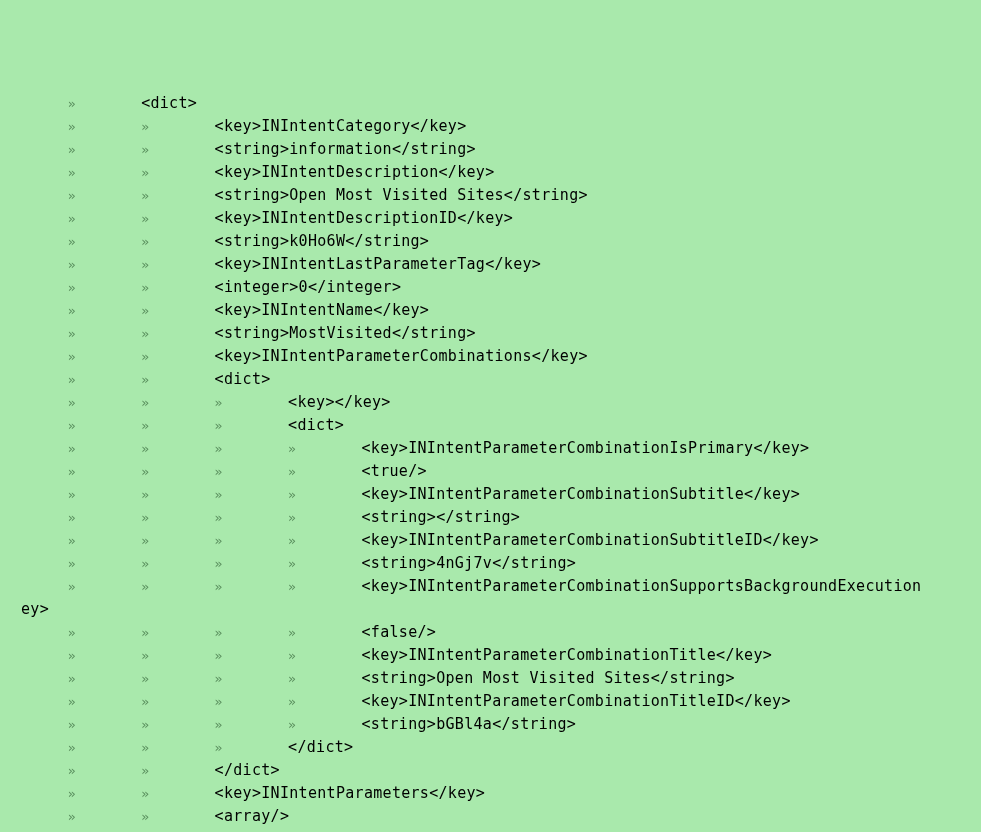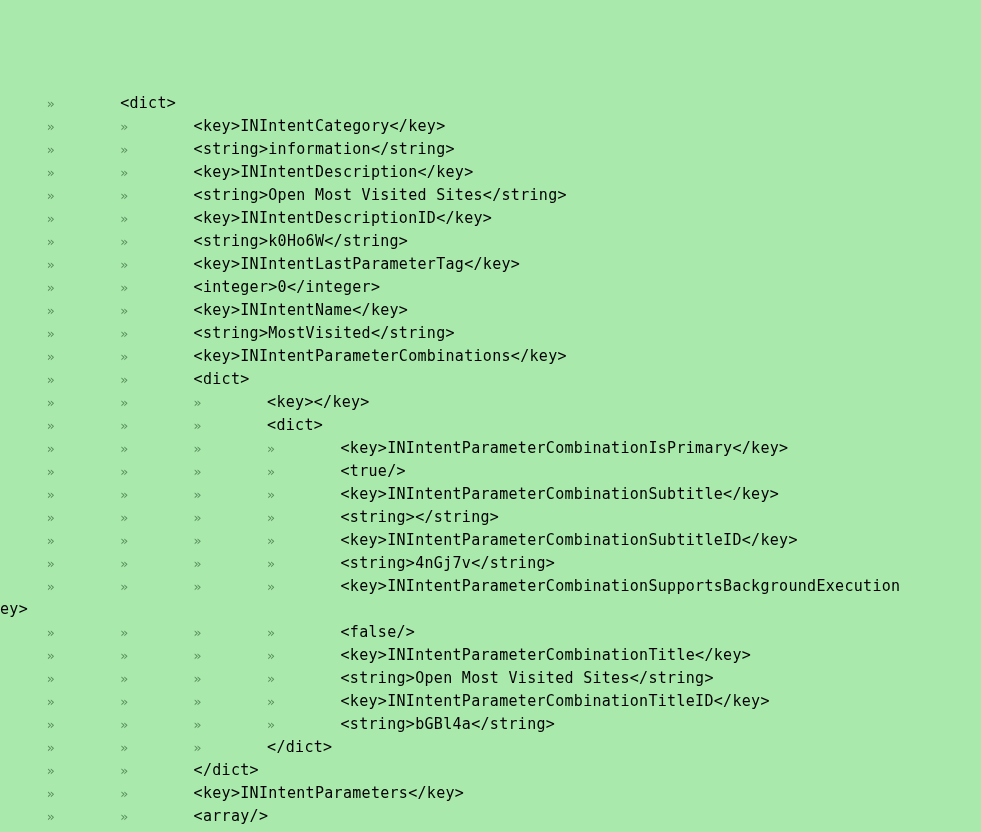--- a/index.html
+++ b/index.html
@@ -13,20 +13,21 @@
     white-space: pre;
     overflow-x: hidden;
   }
   .code {
     padding: 0;
     margin: 0;
     letter-spacing: 0.3px;
   }
   .wrap-line {
     white-space: pre;
+    padding-left: 21px;
   }
   .tab-arrow {
     color: #5a8f5e;
     font-size: 13px;
   }
 </style>
 </head>
 <body>
 
 

